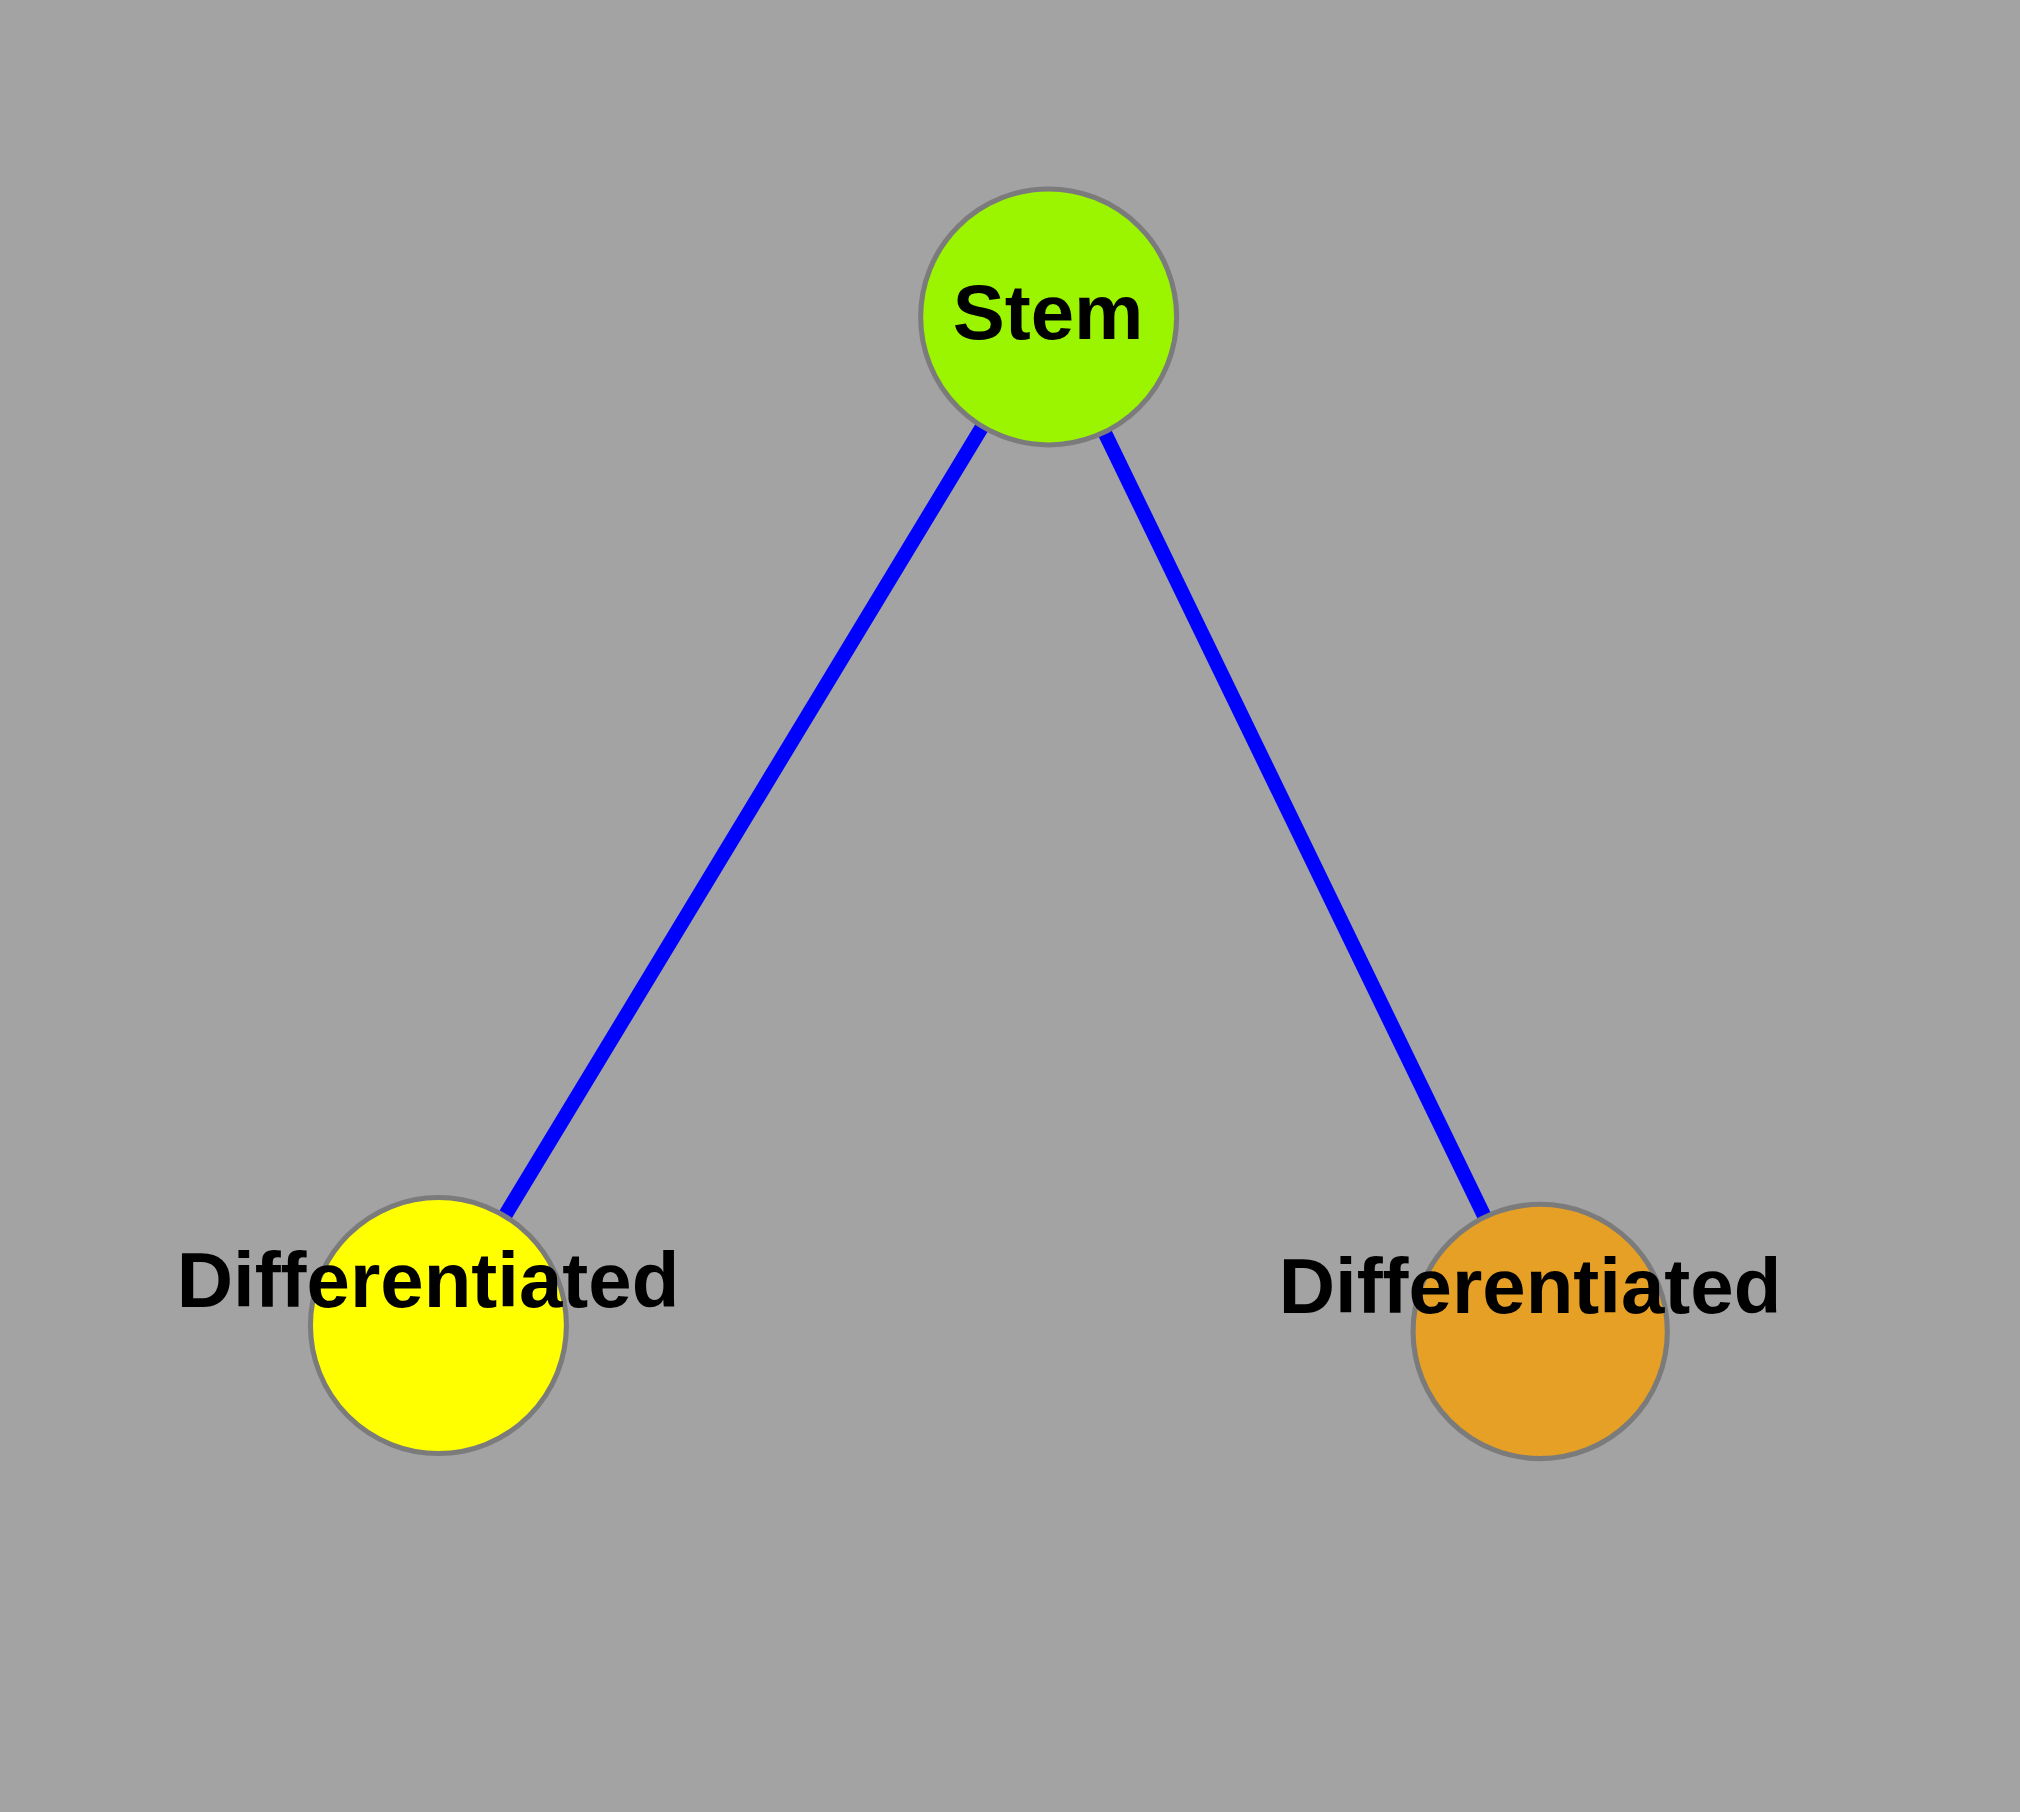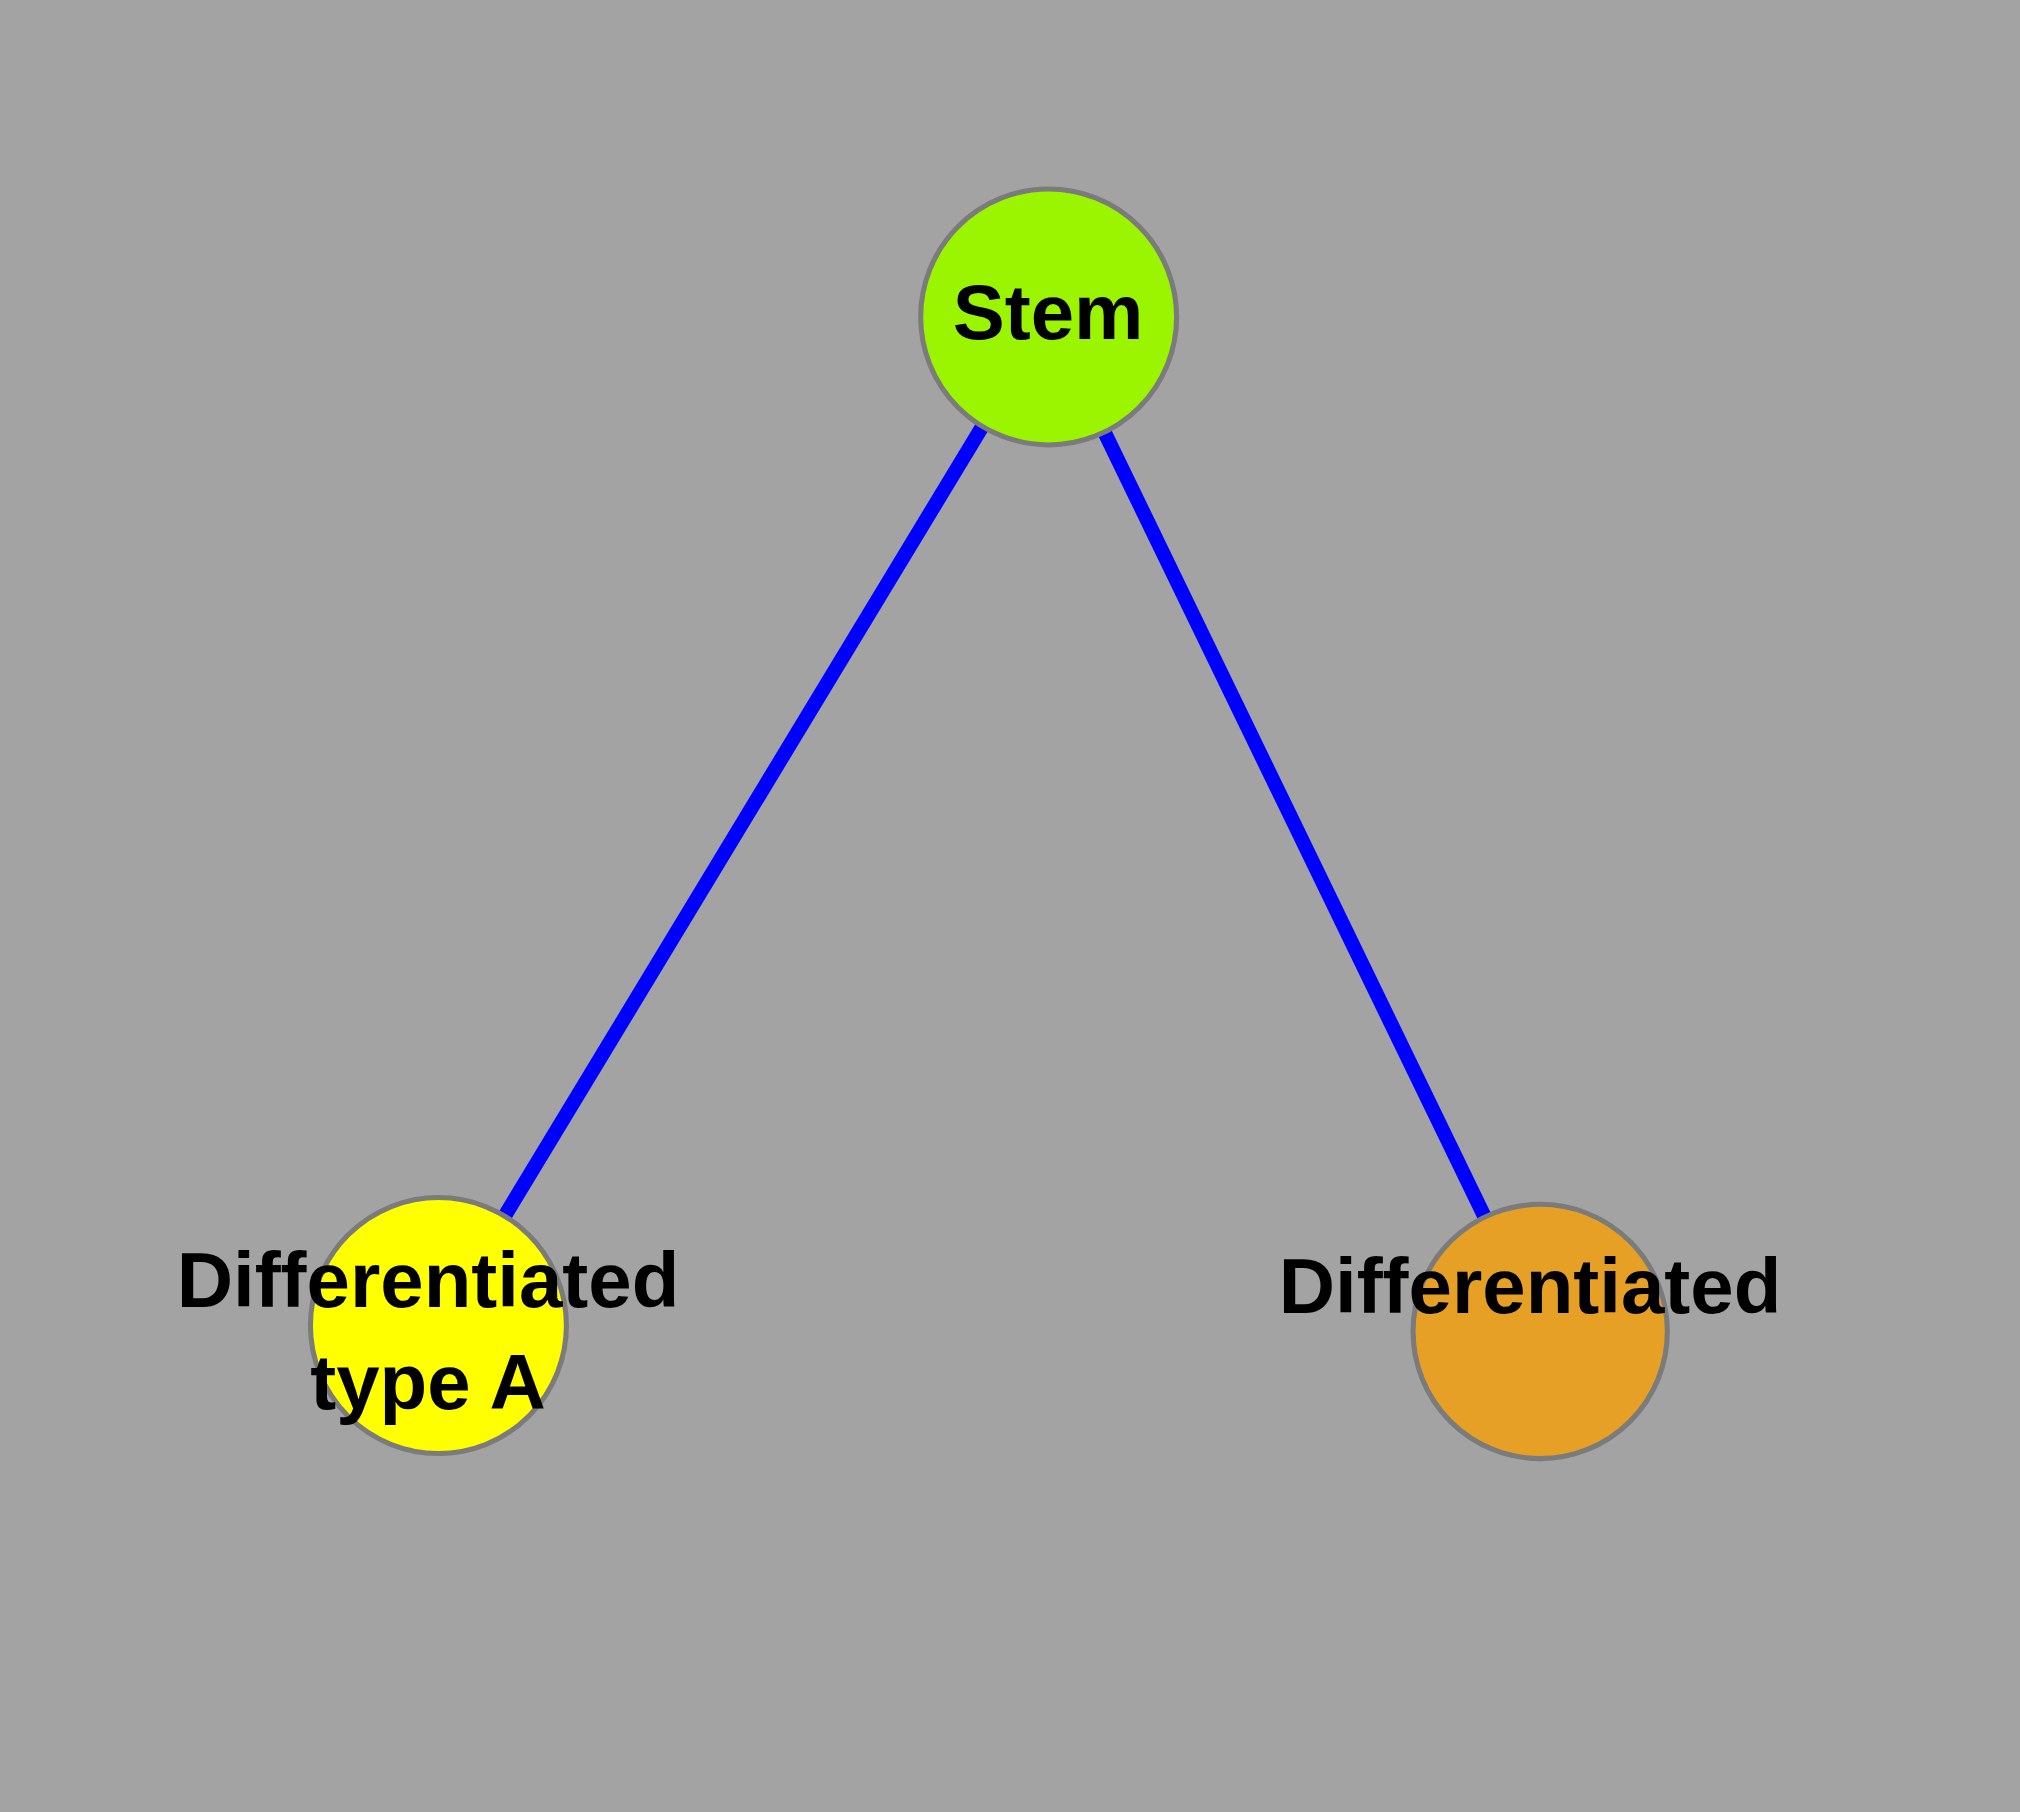--- a/index.html
+++ b/index.html
@@ -49,21 +49,20 @@
 
     <circle cx="1817" cy="1571" r="150" fill="#E6A025" stroke="#7B7B7B" stroke-width="6"></circle>
   </svg>
 
   <div class="node-label" style="left: 709px; top: 261px; color: rgb(0, 0, 0);">
     <div>Stem</div>
   </div>
 
   <div class="node-label" style="left: 89px; top: 1229px; color: rgb(0, 0, 0);">
     <div>Differentiated</div>
-    <div>type A</div>
   </div>
 
   <div class="node-label" style="left: 1191px; top: 1235px; color: rgb(0, 0, 0);">
     <div>Differentiated</div>
   </div>
 
 </div>
 
 
 </body></html>

